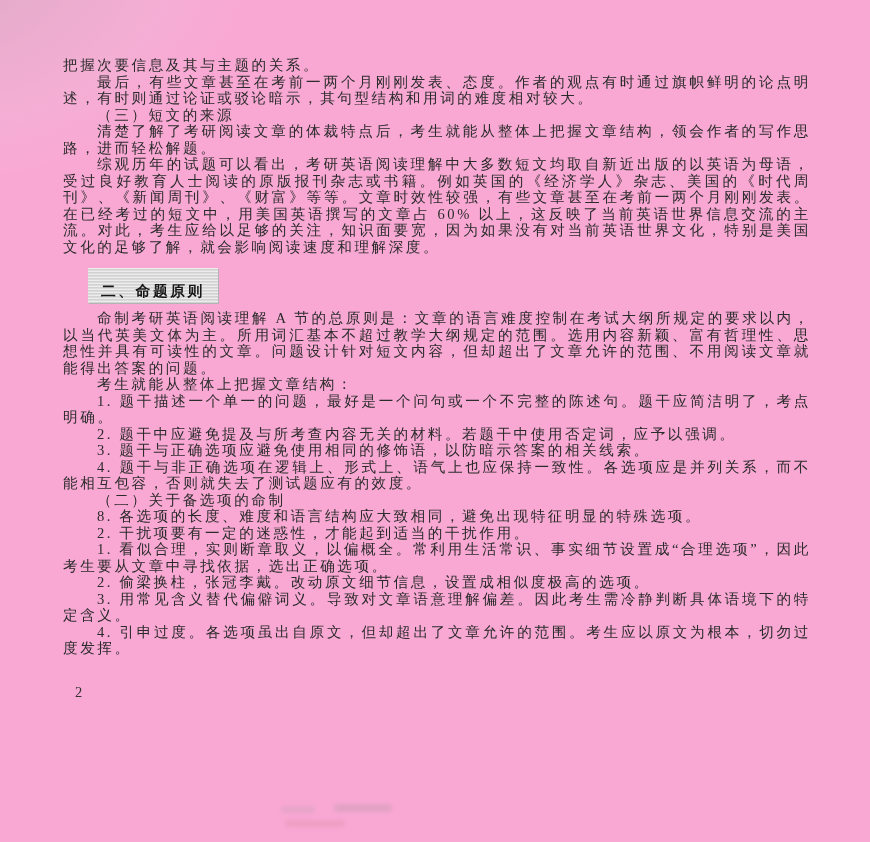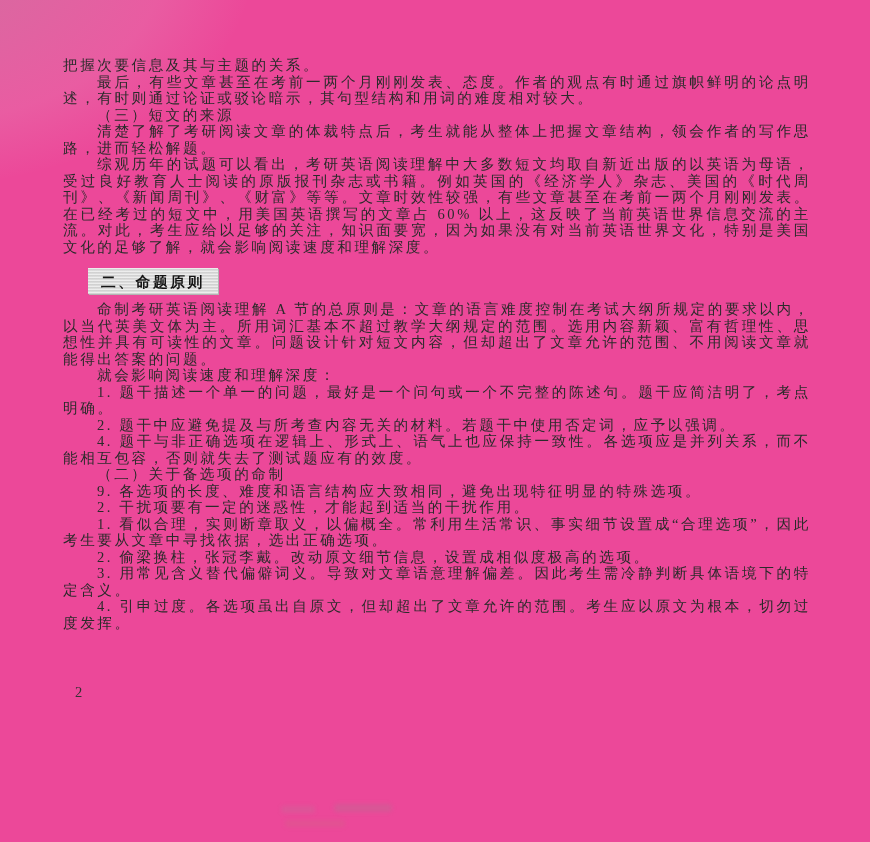--- a/index.html
+++ b/index.html
@@ -1,38 +1,38 @@
 <!DOCTYPE html>
 <html><head>
 <meta charset="utf-8">
 <style>
   html,body { margin:0; padding:0; background:#ffffff; }
   .page {
     position:relative; width:870px; height:842px;
-    background:#ec4899; overflow:hidden;
+    background:#f9a8d4; overflow:hidden;
     font-family:"Liberation Serif","DejaVu Serif",serif;
     color:#2b2b2b;
   }
   
   .scan-shade {
     position:absolute; inset:0; pointer-events:none;
     background:radial-gradient(430px 310px at -70px -50px,
       rgba(170,170,170,0.38), rgba(215,215,215,0.14) 55%, rgba(255,255,255,0) 76%);
   }
   .text-col { position:absolute; left:63px; top:57px; width:748px; }
   .para {
     font-size:14.6px; line-height:16.5px; letter-spacing:2.55px;
     text-align:justify; text-justify:inter-character;
     margin:0;
   }
   .para.indent { text-indent:34px; }
   .heading-box {
     display:inline-block;
     margin:13px 0 7px 25px;
-    padding:5px 13px 2px 13px;
+    padding:14px 13px 2px 13px;
     background:#e0e0e0;
     background-image:repeating-linear-gradient(180deg,
       #ededed 0px, #ededed 1px, #cccccc 1.6px, #e4e4e4 3px);
     box-shadow:1px 1px 0 #b3b3b3;
   }
   .heading-box span {
     font-weight:bold; font-size:14.8px; letter-spacing:2.5px; color:#161616;
   }
   .page-number {
     position:absolute; left:75px; top:684px;
@@ -57,26 +57,27 @@
         <div class="para indent">清楚了解了考研阅读文章的体裁特点后，考生就能从整体上把握文章结构，领会作者的写作思路，进而轻松解题。</div>
         <div class="para indent">综观历年的试题可以看出，考研英语阅读理解中大多数短文均取自新近出版的以英语为母语，受过良好教育人士阅读的原版报刊杂志或书籍。例如英国的《经济学人》杂志、美国的《时代周刊》、《新闻周刊》、《财富》等等。文章时效性较强，有些文章甚至在考前一两个月刚刚发表。在已经考过的短文中，用美国英语撰写的文章占 60% 以上，这反映了当前英语世界信息交流的主流。对此，考生应给以足够的关注，知识面要宽，因为如果没有对当前英语世界文化，特别是美国文化的足够了解，就会影响阅读速度和理解深度。</div>
       </div>
 
     <div class="heading-box">
       <span>二、命题原则</span>
     </div>
 
     <div id="block2">
         <div class="para indent">命制考研英语阅读理解 A 节的总原则是：文章的语言难度控制在考试大纲所规定的要求以内，以当代英美文体为主。所用词汇基本不超过教学大纲规定的范围。选用内容新颖、富有哲理性、思想性并具有可读性的文章。问题设计针对短文内容，但却超出了文章允许的范围、不用阅读文章就能得出答案的问题。</div>
-        <div class="para indent">就会影响阅读速度和理解深度：</div>
+        <div class="para indent">考生就能从整体上把握文章结构：</div>
         <div class="para indent">1. 题干描述一个单一的问题，最好是一个问句或一个不完整的陈述句。题干应简洁明了，考点明确。</div>
         <div class="para indent">2. 题干中应避免提及与所考查内容无关的材料。若题干中使用否定词，应予以强调。</div>
+        <div class="para indent">3. 题干与正确选项应避免使用相同的修饰语，以防暗示答案的相关线索。</div>
         <div class="para indent">4. 题干与非正确选项在逻辑上、形式上、语气上也应保持一致性。各选项应是并列关系，而不能相互包容，否则就失去了测试题应有的效度。</div>
         <div class="para indent">（二）关于备选项的命制</div>
-        <div class="para indent">9. 各选项的长度、难度和语言结构应大致相同，避免出现特征明显的特殊选项。</div>
+        <div class="para indent">8. 各选项的长度、难度和语言结构应大致相同，避免出现特征明显的特殊选项。</div>
         <div class="para indent">2. 干扰项要有一定的迷惑性，才能起到适当的干扰作用。</div>
         <div class="para indent">1. 看似合理，实则断章取义，以偏概全。常利用生活常识、事实细节设置成“合理选项”，因此考生要从文章中寻找依据，选出正确选项。</div>
         <div class="para indent">2. 偷梁换柱，张冠李戴。改动原文细节信息，设置成相似度极高的选项。</div>
         <div class="para indent">3. 用常见含义替代偏僻词义。导致对文章语意理解偏差。因此考生需冷静判断具体语境下的特定含义。</div>
         <div class="para indent">4. 引申过度。各选项虽出自原文，但却超出了文章允许的范围。考生应以原文为根本，切勿过度发挥。</div>
       </div>
   </div>
 
   <div class="page-number">2</div>
 

